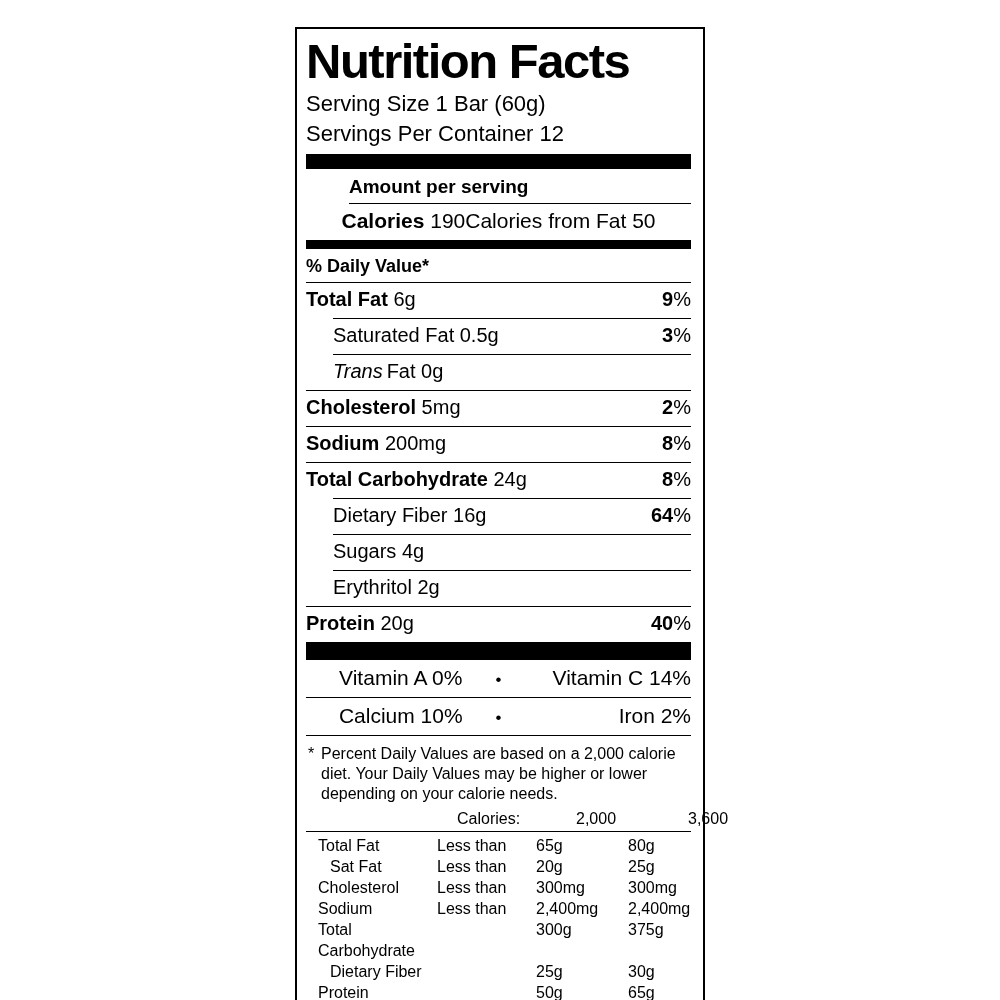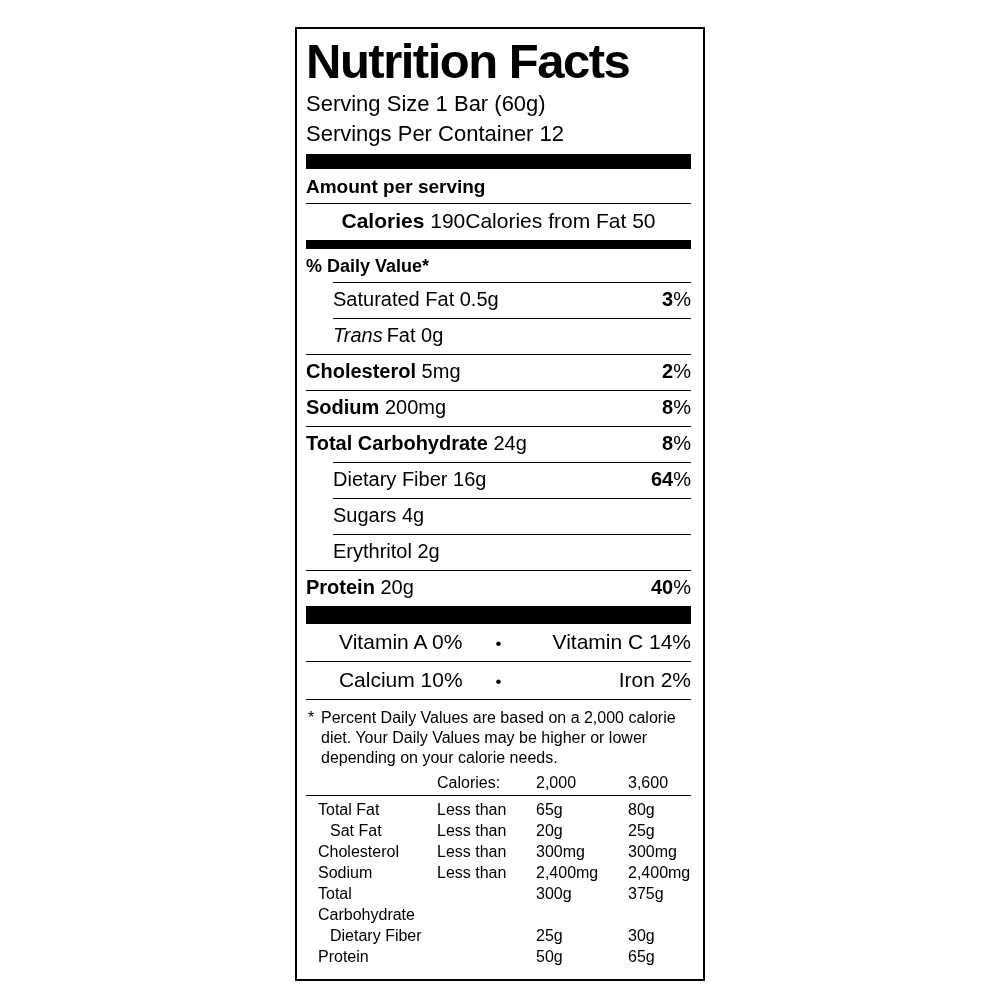--- a/index.html
+++ b/index.html
@@ -26,20 +26,21 @@
   .nf-serving { font-size: 22px; line-height: 30px; }
   .thick-bar { background: #000; width: 100%; }
   .bar-1 { height: 15px; margin-top: 5px; }
   .bar-2 { height: 9px; }
   .bar-3 { height: 18px; }
   .amount-per-serving {
     font-size: 19px;
     font-weight: bold;
     padding: 7px 0 5px 0;
     border-bottom: 1px solid #000;
+    margin-left: 43px;
   }
   .calories-row {
     display: flex;
     justify-content: center;
     align-items: baseline;
     font-size: 21px;
     padding: 5px 0 7px 0;
   }
   .dv-header {
     font-weight: bold;
@@ -74,21 +75,21 @@
     line-height: 20px;
     padding: 8px 0 2px 2px;
   }
   .footnote .fn-ast { flex: 0 0 13px; }
   .footnote .fn-text { flex: 1; }
   .ref-table { font-size: 16px; line-height: 21px; margin-top: 2px; }
   .rt-grid {
     display: grid;
     grid-template-columns: 131px 99px 92px 1fr;
   }
-  .rt-header { padding-bottom: 2px; border-bottom: 1px solid #000; }
+  .rt-header { padding-bottom: 2px; border-bottom: 1px solid #000; gap: 20px; }
   .rt-body { padding: 3px 0 4px 0; }
   .rt-grid .c1 { padding-left: 12px; }
   .rt-grid .c1.ind { padding-left: 24px; }
 </style>
 </head>
 <body>
 
 <div class="nf-label">
 
   <div class="nf-title">Nutrition Facts</div>
@@ -101,20 +102,24 @@
 
   <div class="calories-row">
     <span class="nm"><b>Calories</b> <span>190</span></span>
     <span>Calories from Fat 50</span>
   </div>
 
   <div class="thick-bar bar-2"></div>
 
   <div class="dv-header">% Daily Value*</div>
 
+  <div class="n-row">
+    <span class="nm"><b>Total Fat</b> <span>6g</span></span>
+    <span class="dv"><b>9</b><span class="pct">%</span></span>
+  </div>
 
   <div class="n-row sub">
     <span class="nm"><span>Saturated Fat</span> <span>0.5g</span></span>
     <span class="dv"><b>3</b><span class="pct">%</span></span>
   </div>
 
   <div class="n-row sub">
     <span class="nm"><i>Trans</i><span>Fat</span> <span>0g</span></span>
   </div>
 

